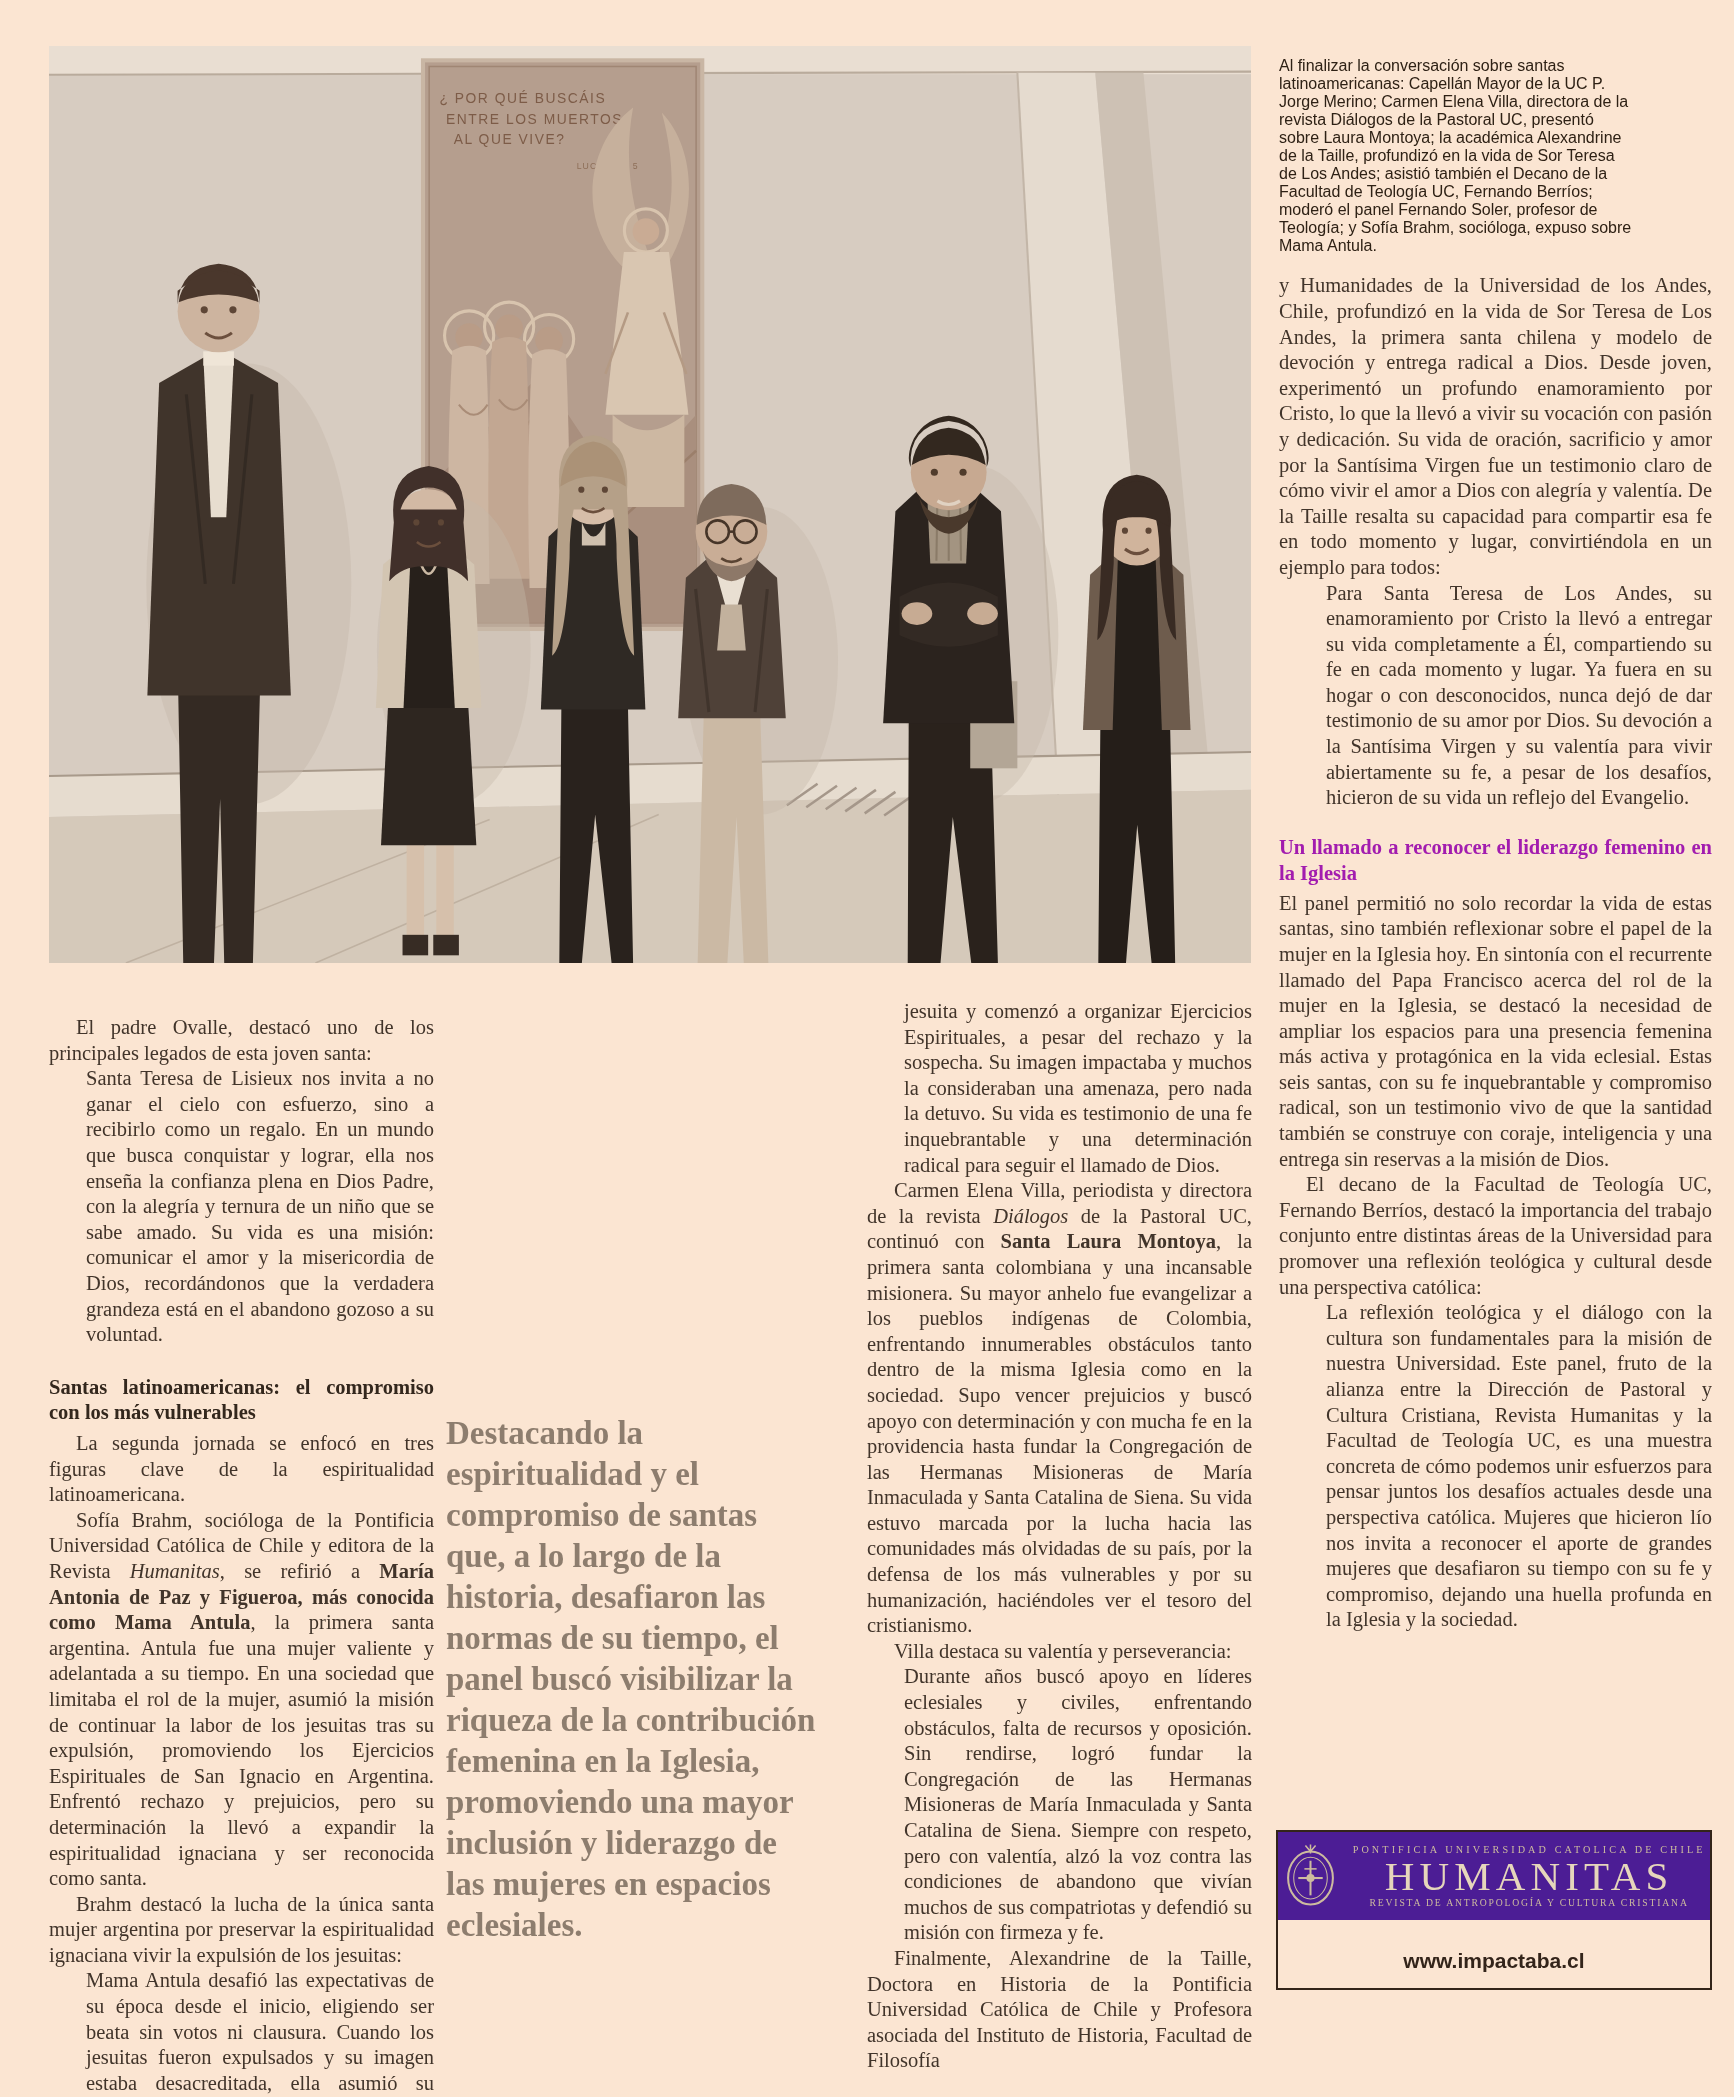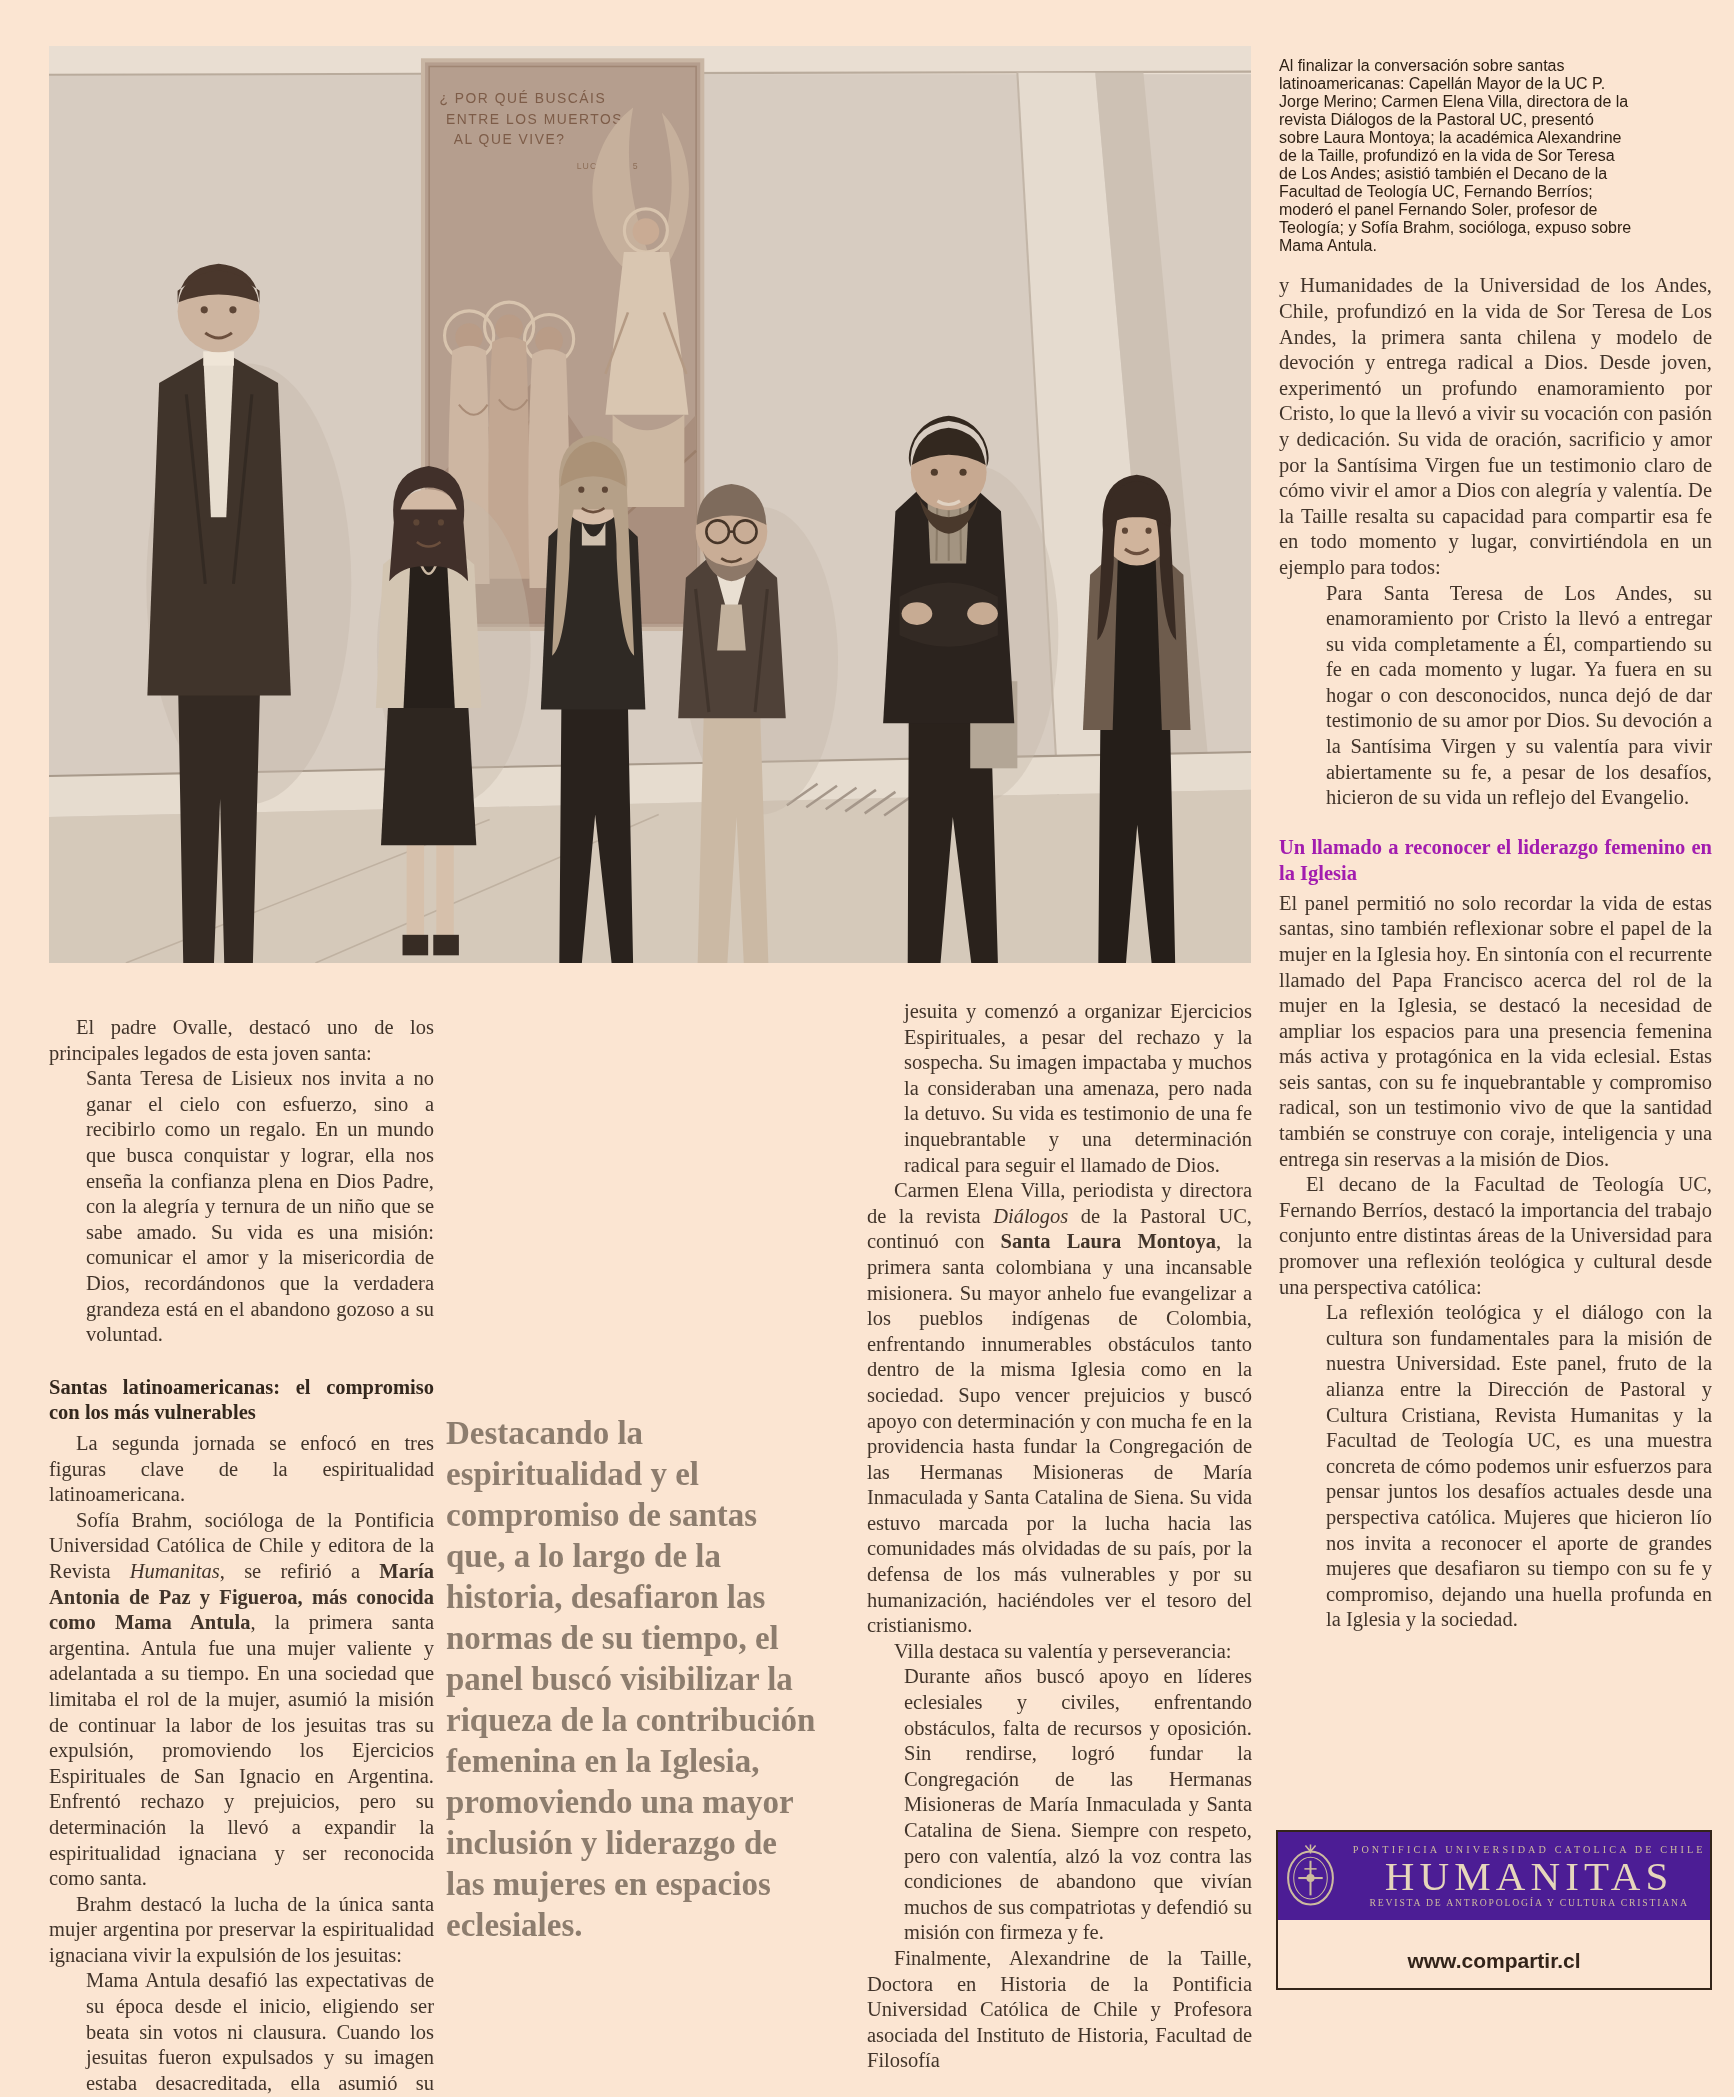--- a/index.html
+++ b/index.html
@@ -279,18 +279,18 @@
         <path d="M46,6 L56,18 L66,6 M56,4 L56,22" stroke="#cdbb9f" stroke-width="3" fill="none"></path>
         <circle cx="56" cy="70" r="8" fill="#cdbb9f"></circle>
       </svg>
       <div class="hum-lines">
         <div class="hum-small">PONTIFICIA UNIVERSIDAD CATOLICA DE CHILE</div>
         <div class="hum-brand">HUMANITAS</div>
         <div class="hum-small2">REVISTA DE ANTROPOLOGÍA Y CULTURA CRISTIANA</div>
       </div>
     </div>
     <div class="hum-body">
-      <div class="hum-url">www.compartir.cl</div>
+      <div class="hum-url">www.impactaba.cl</div>
     </div>
   </div>
 
 </div>
 
 
 </body></html>

